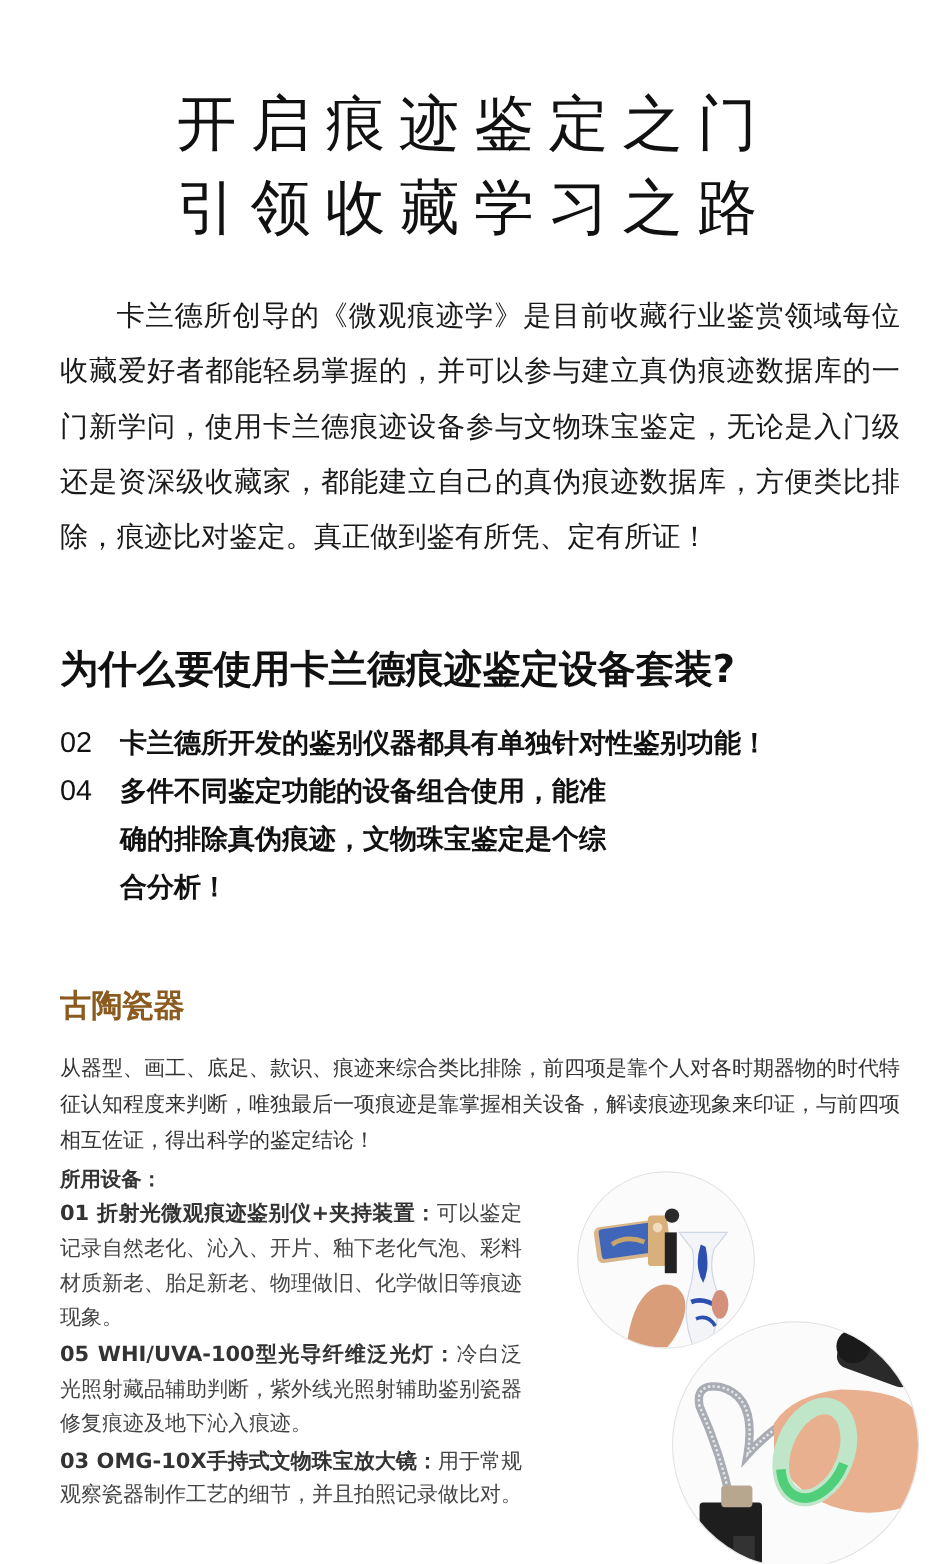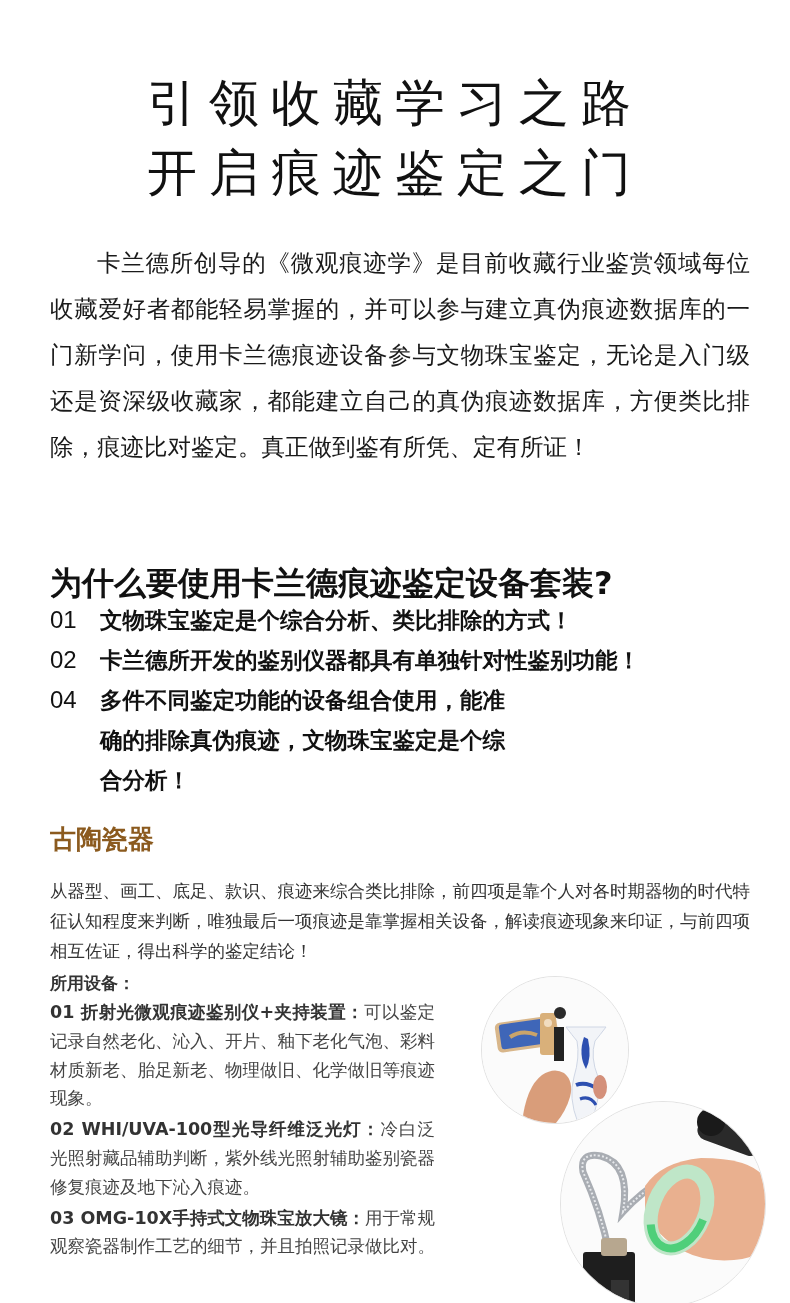--- a/index.html
+++ b/index.html
@@ -36,21 +36,21 @@
       width: 700px;
       font-size: 23.5px;
       line-height: 46px;
       color: #1a1a1a;
     }
     .intro p { margin: 0; text-indent: 2em; text-align: justify; }
 
     .why-title {
       position: absolute;
       left: 50px;
-      top: 558px;
+      top: 532px;
       width: 720px;
       font-size: 32px;
       font-weight: bold;
       line-height: 50px;
       color: #111;
       white-space: nowrap;
     }
 
     .reasons {
       position: absolute;
@@ -136,55 +136,51 @@
       background: #fafafa;
     }
     .photo svg { display: block; }
     .photo-1 { left: 481px; top: 976px; width: 146px; height: 146px; }
     .photo-2 { left: 560px; top: 1101px; width: 204px; height: 204px; }
   </style>
 </head>
 <body>
 
 <div class="hero-title">
+  <div>开启痕迹鉴定之门</div>
   <div>引领收藏学习之路</div>
-  <div>开启痕迹鉴定之门</div>
 </div>
 
 <div class="intro">
   <p>卡兰德所创导的《微观痕迹学》是目前收藏行业鉴赏领域每位收藏爱好者都能轻易掌握的，并可以参与建立真伪痕迹数据库的一门新学问，使用卡兰德痕迹设备参与文物珠宝鉴定，无论是入门级还是资深级收藏家，都能建立自己的真伪痕迹数据库，方便类比排除，痕迹比对鉴定。真正做到鉴有所凭、定有所证！</p>
 </div>
 
 <div class="why-title">为什么要使用卡兰德痕迹鉴定设备套装?</div>
 
 <ul class="reasons">
   <li>
-    <span class="num">01</span>
-    <span class="txt">文物珠宝鉴定是个综合分析、类比排除的方式！</span>
-  </li>
-  <li>
     <span class="num">02</span>
     <span class="txt">卡兰德所开发的鉴别仪器都具有单独针对性鉴别功能！</span>
   </li>
   <li>
     <span class="num">04</span>
     <span class="txt" style="width:410px">多件不同鉴定功能的设备组合使用，能准确的排除真伪痕迹，文物珠宝鉴定是个综合分析！</span>
   </li>
 </ul>
 
 <div class="section-title">古陶瓷器</div>
 <p class="section-desc">从器型、画工、底足、款识、痕迹来综合类比排除，前四项是靠个人对各时期器物的时代特征认知程度来判断，唯独最后一项痕迹是靠掌握相关设备，解读痕迹现象来印证，与前四项相互佐证，得出科学的鉴定结论！</p>
 
 <div class="equip-label">所用设备：</div>
 <ul class="equip-list">
   <li>
     <span class="eq-name">01  折射光微观痕迹鉴别仪+夹持装置：</span><span>可以鉴定记录自然老化、沁入、开片、釉下老化气泡、彩料材质新老、胎足新老、物理做旧、化学做旧等痕迹现象。</span>
   </li>
   <li>
-    <span class="eq-name">02  WHI/UVA-100型光导纤维泛光灯：</span><span>冷白泛光照射藏品辅助判断，紫外线光照射辅助鉴别瓷器修复痕迹及地下沁入痕迹。</span>
+    <span class="eq-name">05  WHI/UVA-100型光导纤维泛光灯：</span><span>冷白泛光照射藏品辅助判断，紫外线光照射辅助鉴别瓷器修复痕迹及地下沁入痕迹。</span>
   </li>
   <li>
     <span class="eq-name">03 OMG-10X手持式文物珠宝放大镜：</span><span>用于常规观察瓷器制作工艺的细节，并且拍照记录做比对。</span>
   </li>
 </ul>
 
 <div class="photo photo-1" title="手机夹持折射光鉴别仪观察青花瓷瓶">
   <svg width="146" height="146" viewBox="0 0 146 146">
     <rect width="146" height="146" fill="#fbfbfb"></rect>
 

